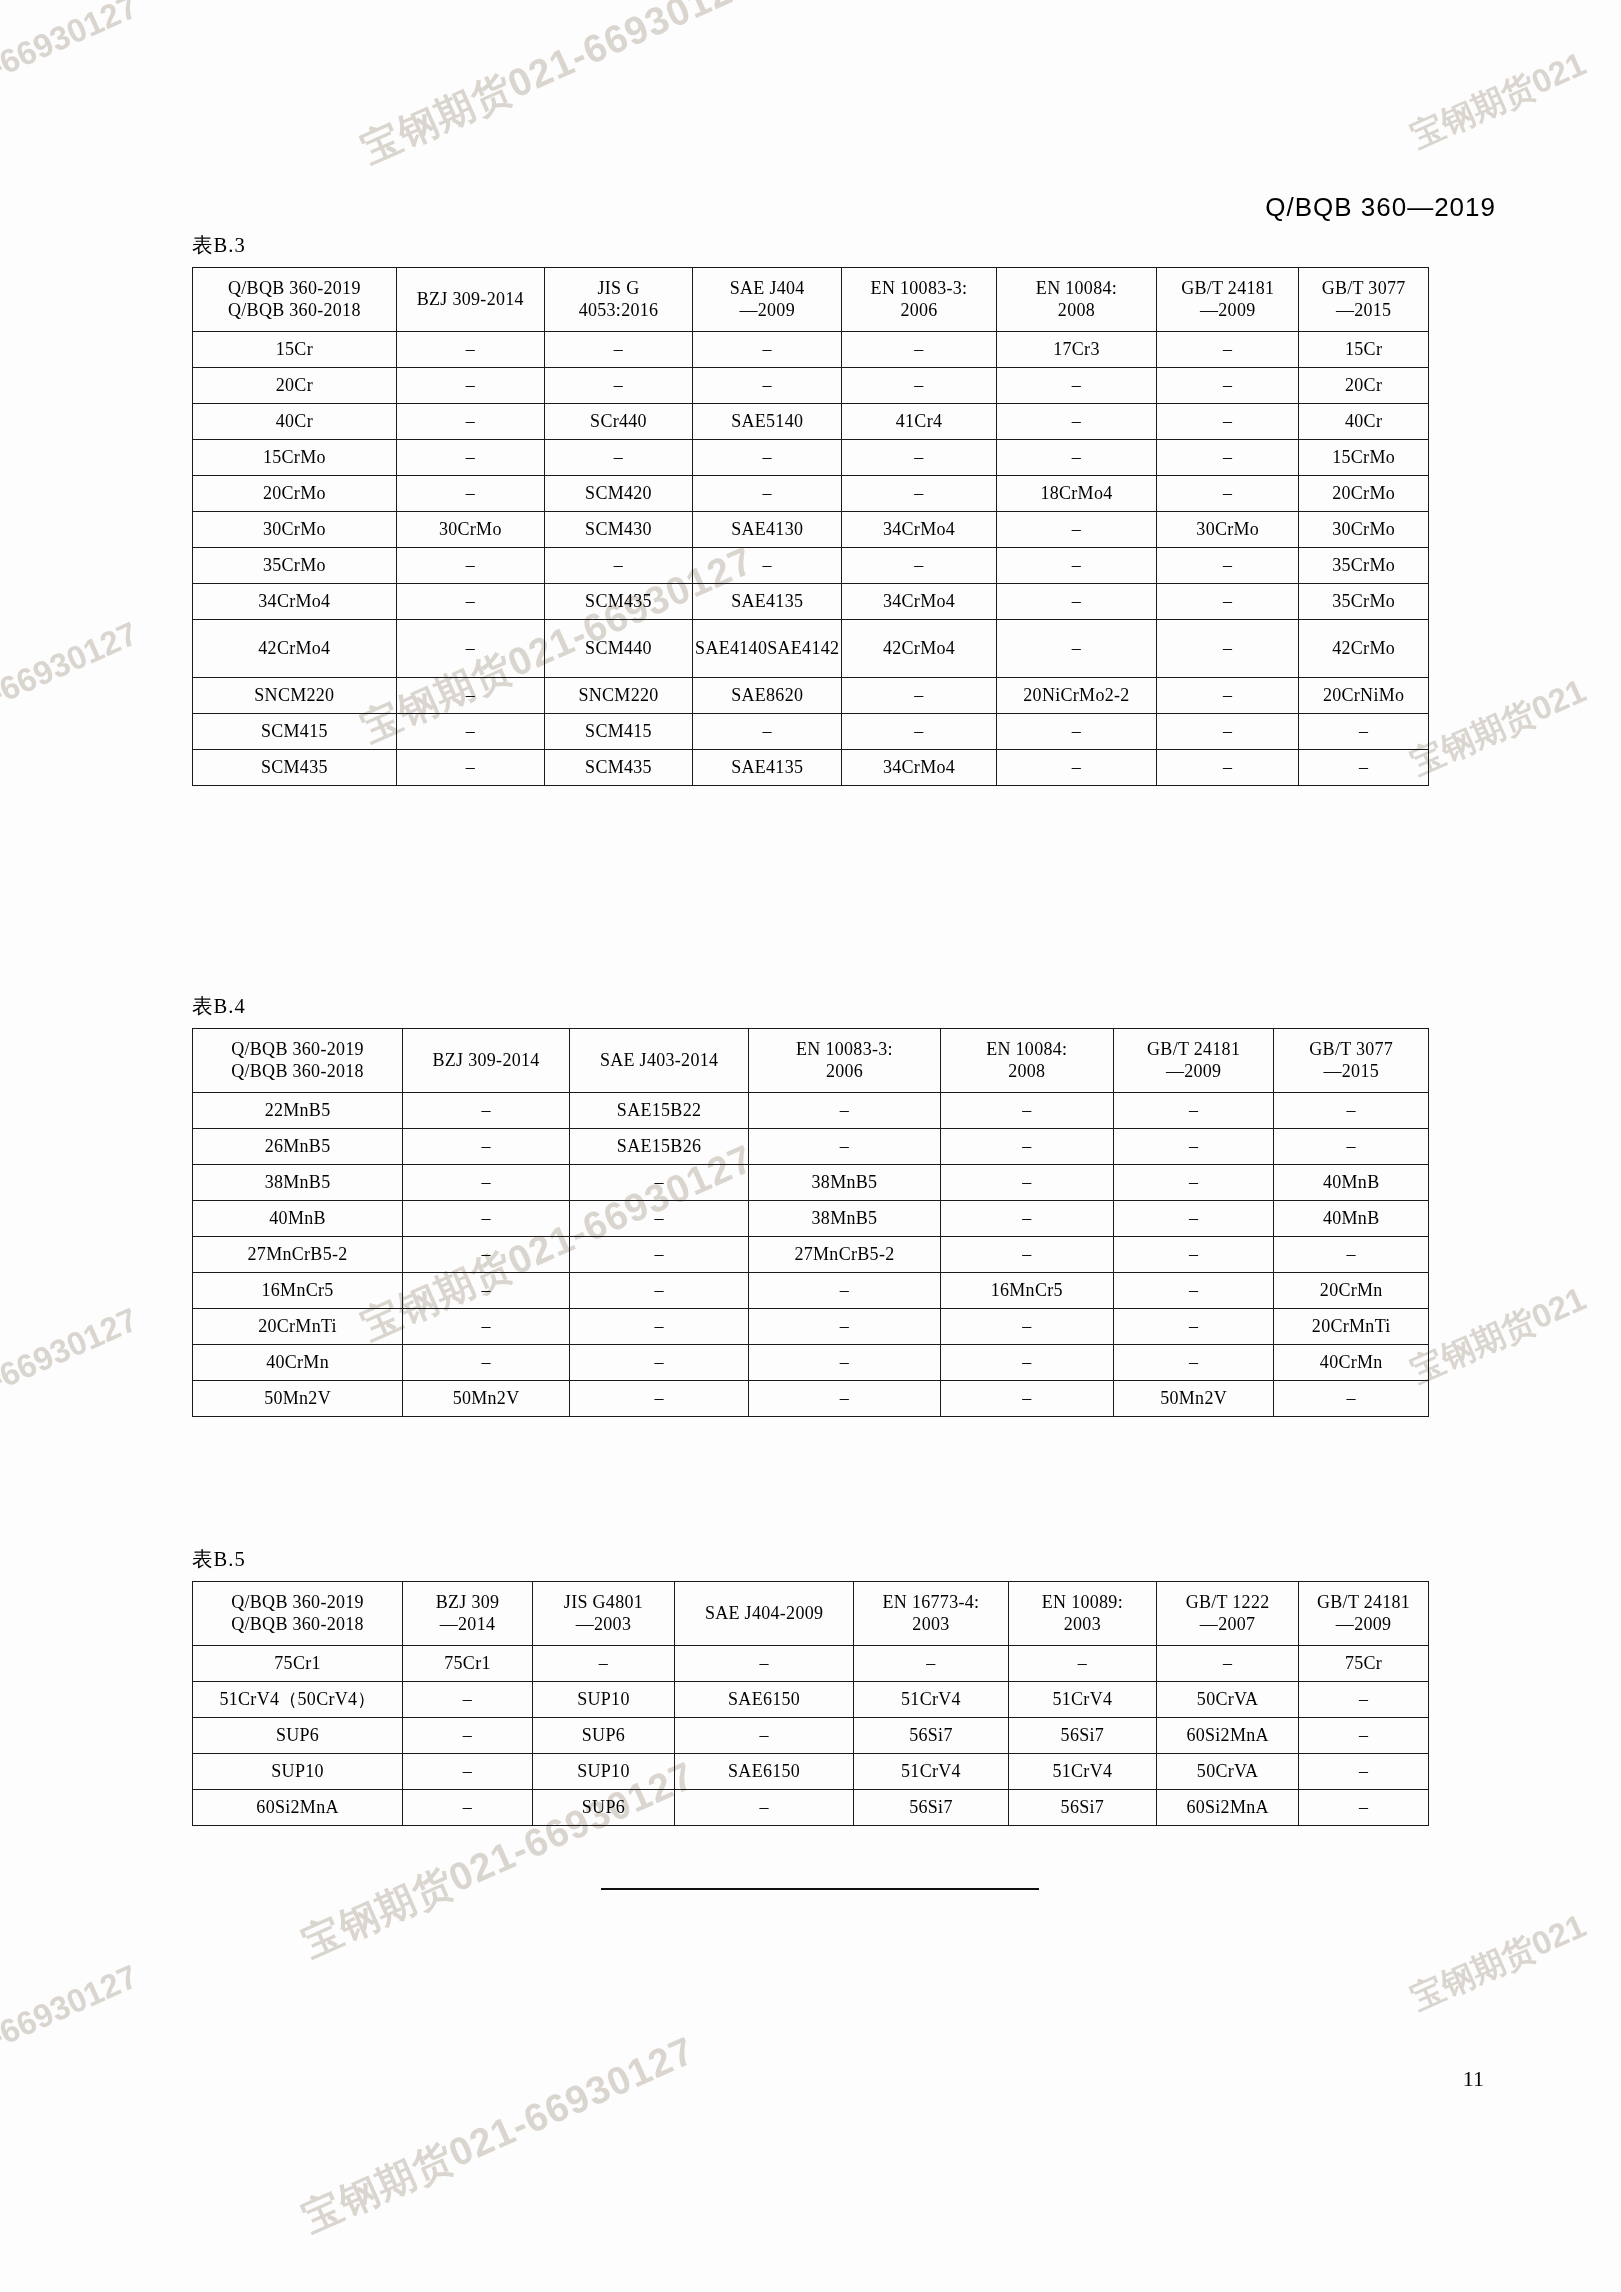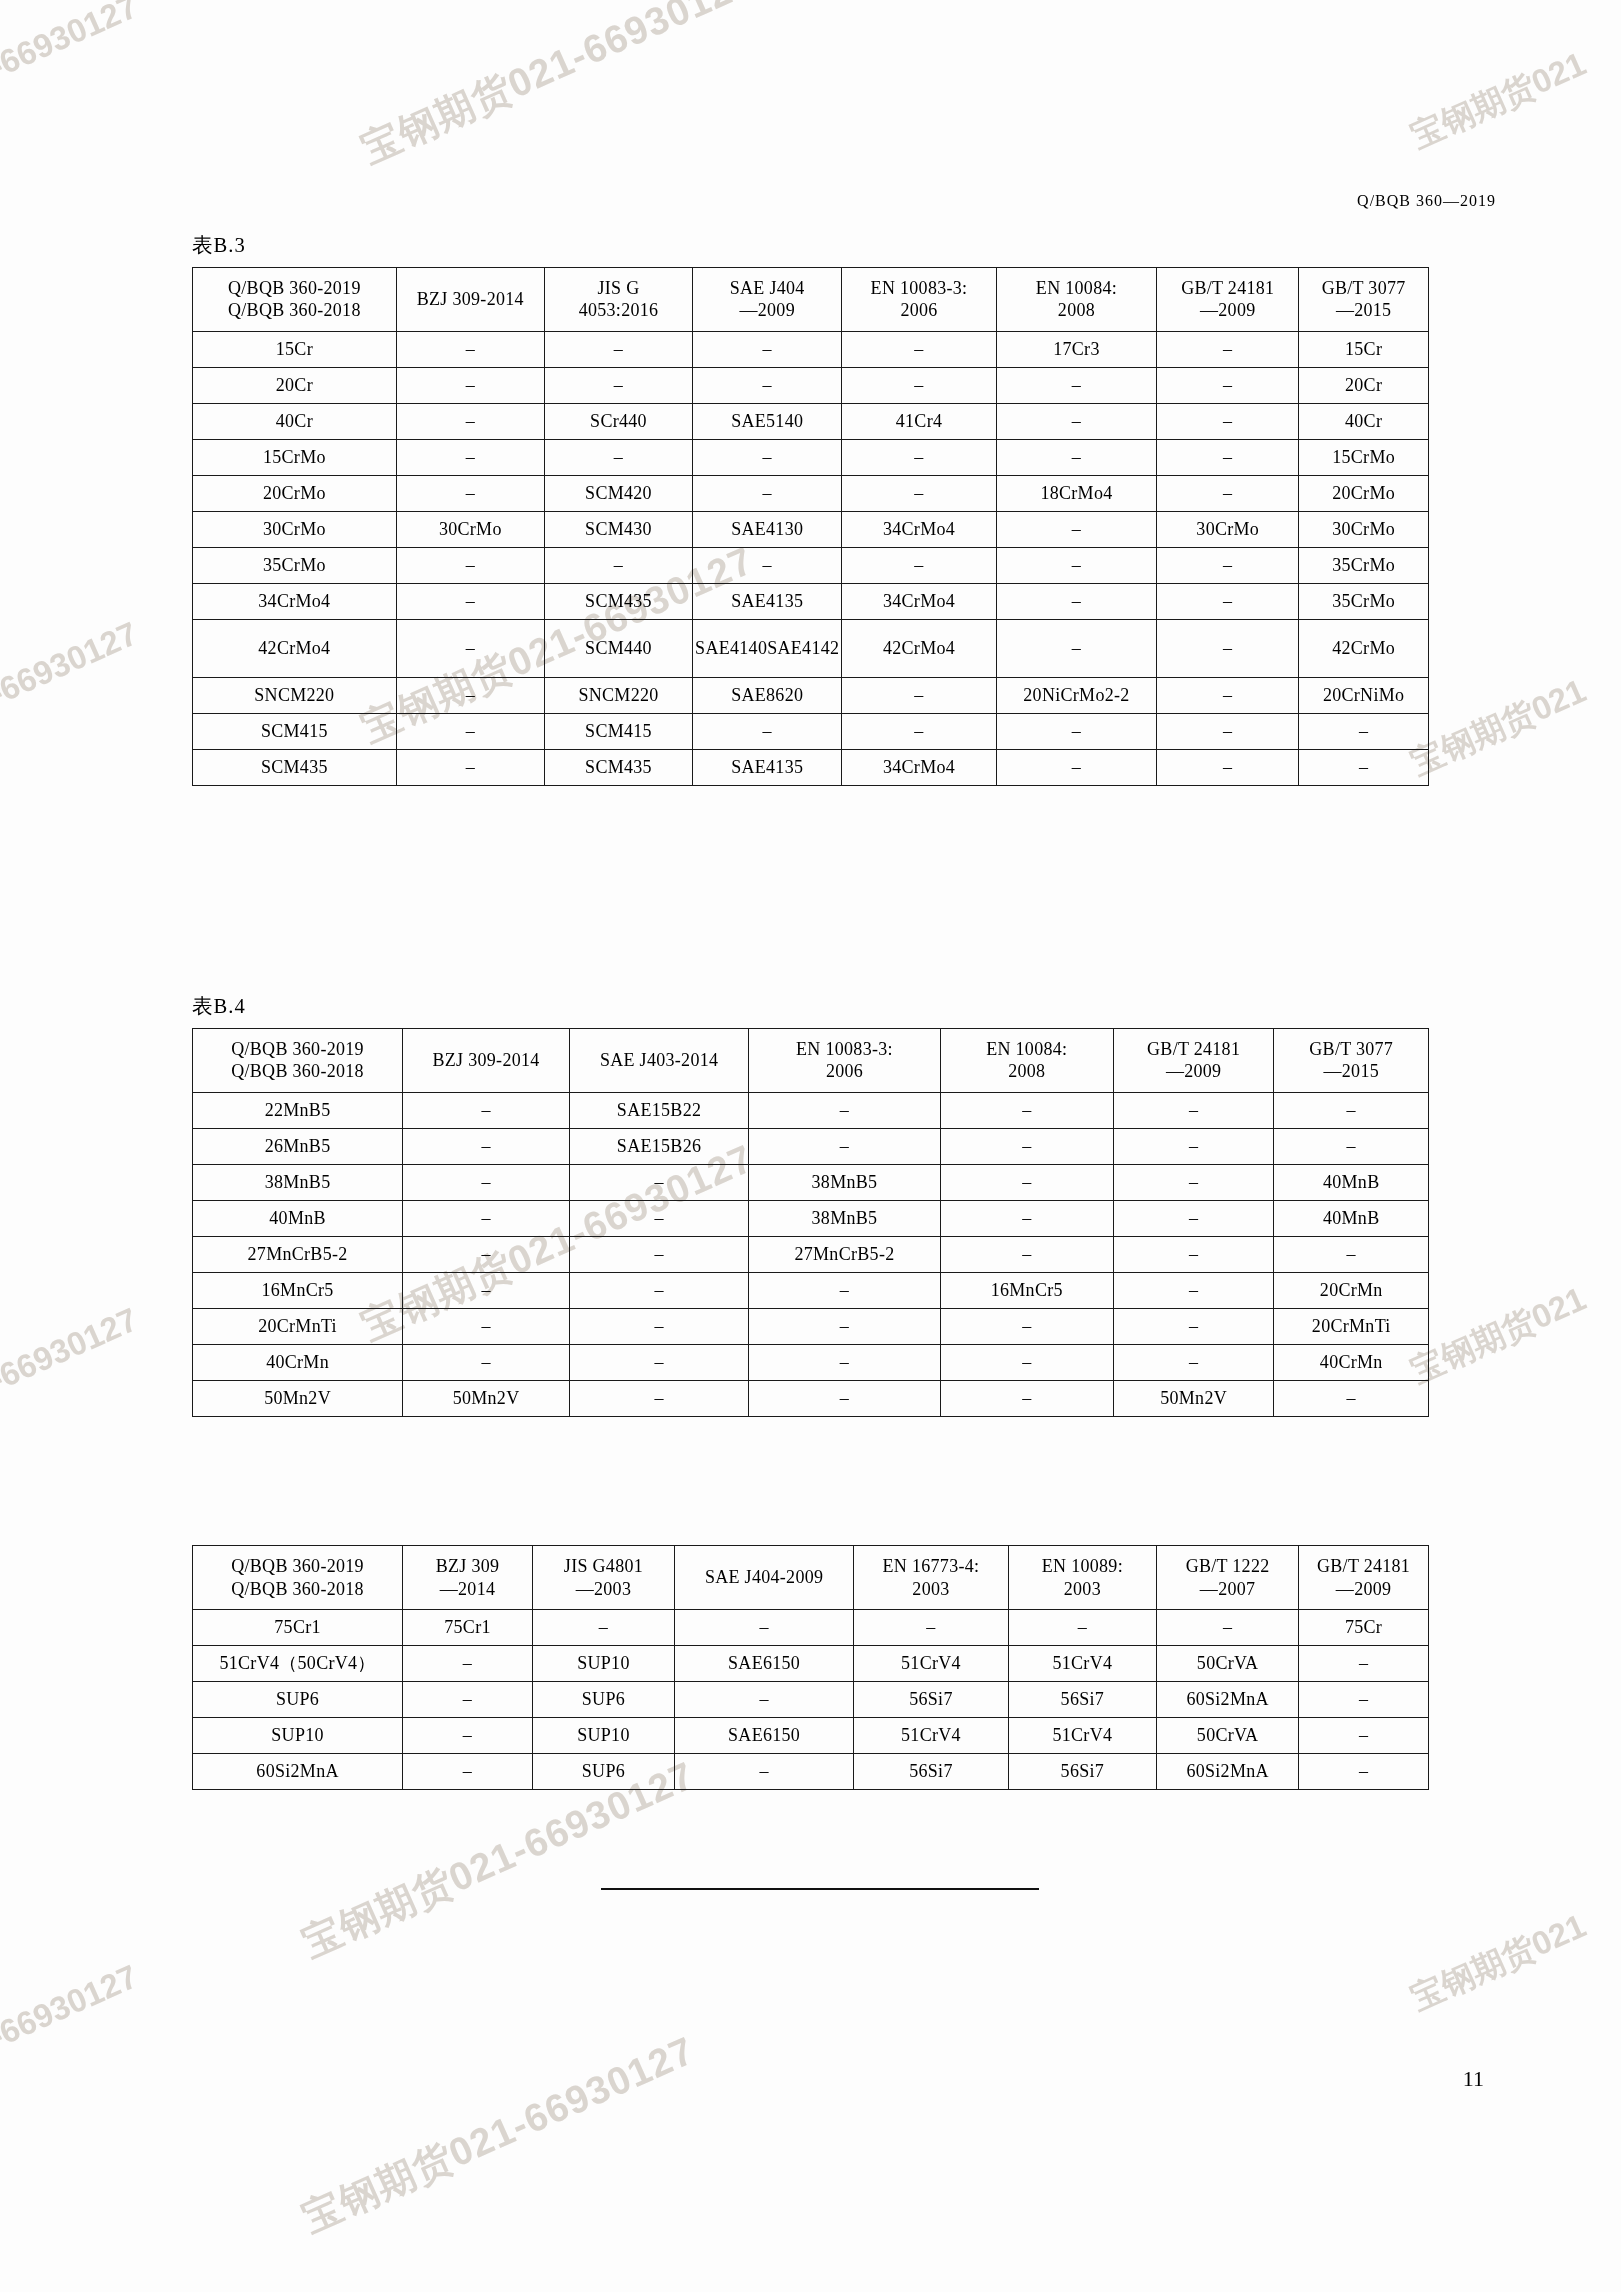--- a/index.html
+++ b/index.html
@@ -41,23 +41,23 @@
   .wm-edge {
     transform: rotate(-24deg);
     font-size: 33px;
   }
 
   
   .doc-header {
     position: absolute;
     top: 192px;
     right: 125px;
-    font-size: 16px;
+    font-size: 26px;
     letter-spacing: 1px;
-    font-family: Liberation Serif, serif;
+    font-family: Liberation Sans, sans-serif;
   }
 
   
   .table-block {
     position: absolute;
     left: 192px;
     width: 1237px;
   }
   .table-caption {
     text-align: left;
@@ -435,20 +435,21 @@
             <td><span class="hl">–</span></td>
             <td><span class="hl">–</span></td>
             <td><span class="hl">50Mn2V</span></td>
             <td><span class="hl">–</span></td>
           </tr>
         </tbody>
     </table>
   </div>
 
   <div class="table-block t5">
+    <div class="table-caption">表B.5</div>
     <table class="grid" id="tbl-2">
       <colgroup id="cg-2">
           <col style="width: 17%;">
           <col style="width: 10.5%;">
           <col style="width: 11.5%;">
           <col style="width: 14.5%;">
           <col style="width: 12.5%;">
           <col style="width: 12%;">
           <col style="width: 11.5%;">
           <col style="width: 10.5%;">

